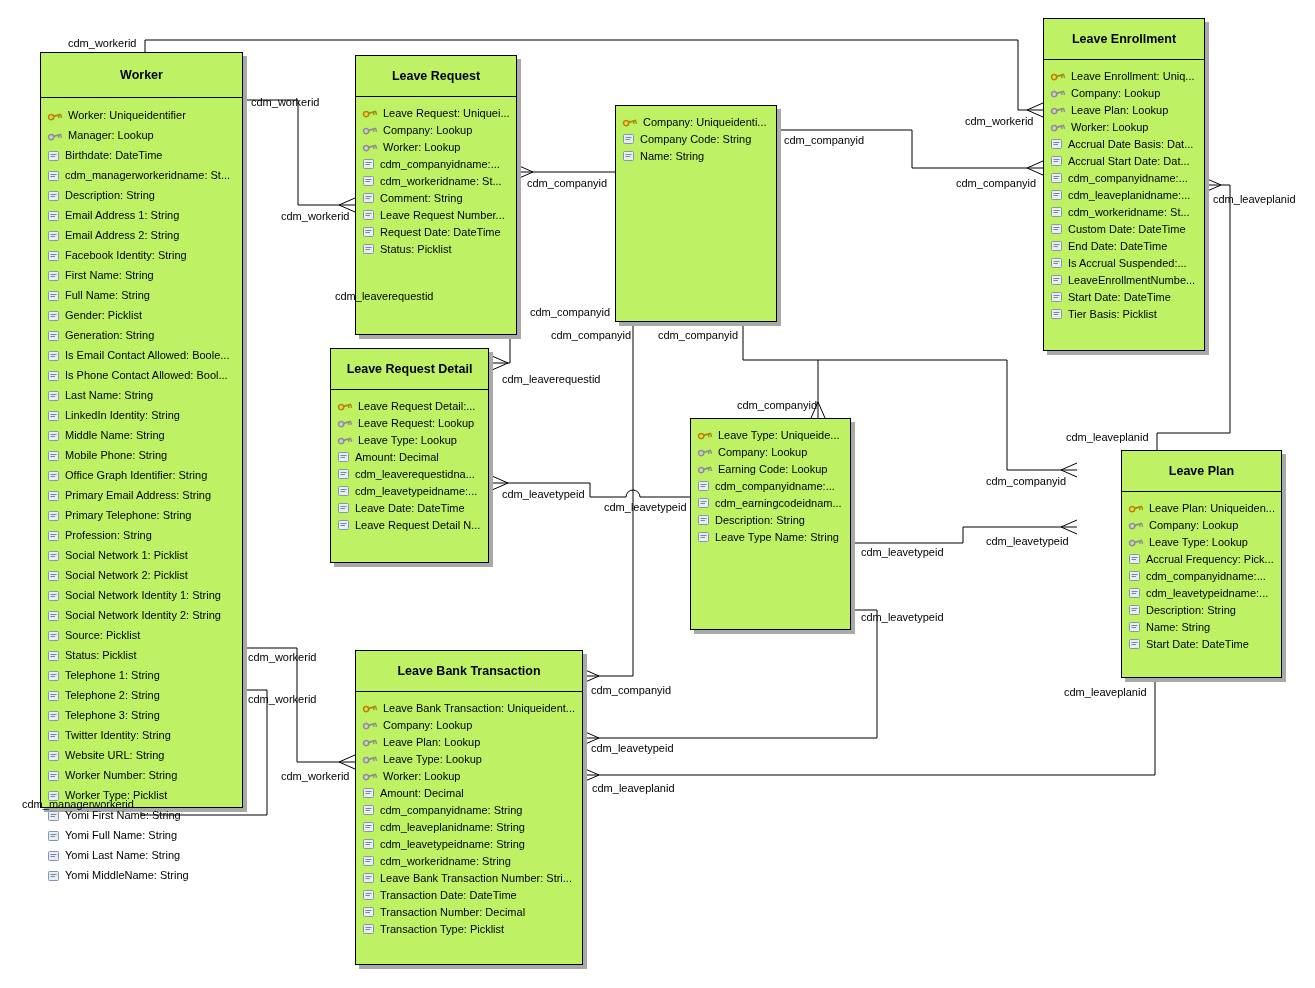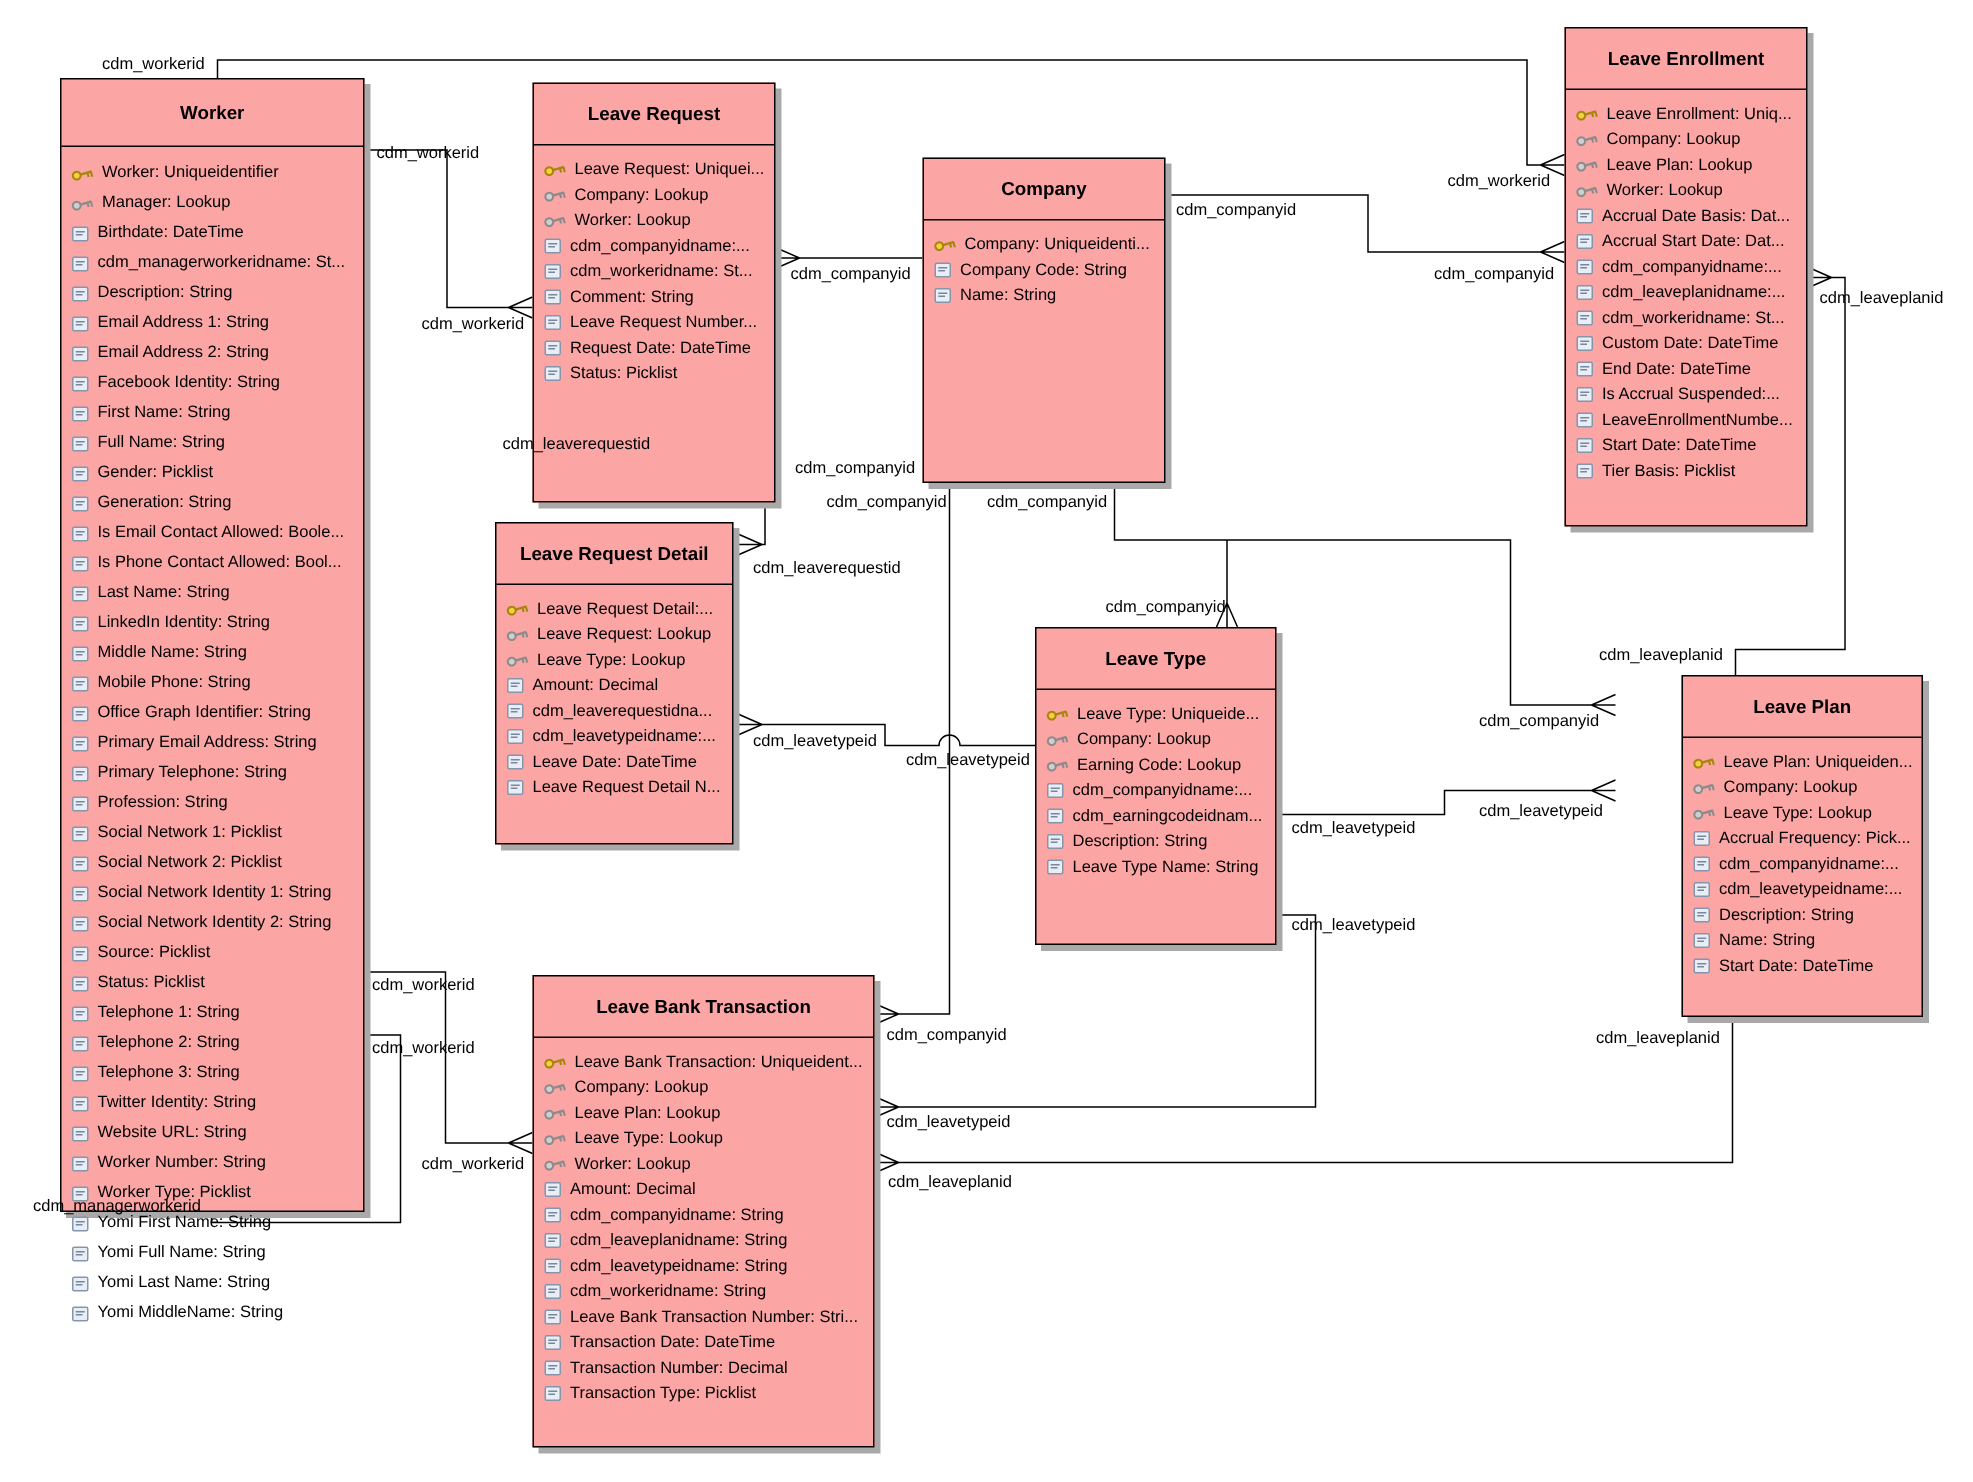--- a/index.html
+++ b/index.html
@@ -3,21 +3,21 @@
 <meta charset="utf-8">
 <style>
   html,body{margin:0;padding:0;background:#ffffff;}
   #canvas{
     position:relative;width:1315px;height:988px;background:#fff;
     font-family:"Liberation Sans","DejaVu Sans",sans-serif;color:#000;overflow:hidden;
   }
   #wires{position:absolute;left:0;top:0;z-index:1;}
   #wires path{stroke:#000;stroke-width:1;fill:none;}
   .entity{
-    position:absolute;z-index:2;background:#fca5a5;border:1px solid #000;
+    position:absolute;z-index:2;background:#bef264;border:1px solid #000;
     box-shadow:4px 4px 0 #a9a9a9;box-sizing:border-box;
   }
   .entity-header{
     height:40px;display:flex;align-items:center;justify-content:center;
     font-weight:bold;font-size:12.5px;border-bottom:1px solid #000;
     white-space:nowrap;overflow:hidden;
   }
   .entity.worker .entity-header{height:44px;}
   .fields{padding:7px 3px 0 6px;text-align:center;}
   .field-row{
@@ -458,21 +458,20 @@
             <rect x="1.5" y="2.5" width="10" height="9" rx="1" fill="#e9eef6" stroke="#8496ac"></rect>
             <line x1="3.5" y1="5.5" x2="9.5" y2="5.5" stroke="#77879c" stroke-width="1"></line>
             <line x1="3.5" y1="7.5" x2="8" y2="7.5" stroke="#77879c" stroke-width="1"></line>
           </svg>
           <span>Status: Picklist</span>
         </div>
       </div>
   </div>
 
   <div class="entity" style="left:615px;top:105px;width:162px;height:217px;">
-    <div class="entity-header">Company</div>
     <div class="fields">
         <div class="field-row">
           <svg width="16" height="13" viewBox="0 0 16 13">
             <g transform="rotate(-16 8 7)">
               <circle cx="4" cy="7" r="2.6" fill="#f3d03e" stroke="#a8860b" stroke-width="1.4"></circle>
               <line x1="6.6" y1="7" x2="14.2" y2="7" stroke="#a8860b" stroke-width="1.6"></line>
               <line x1="11.4" y1="7" x2="11.4" y2="10" stroke="#a8860b" stroke-width="1.4"></line>
               <line x1="13.8" y1="7" x2="13.8" y2="10.6" stroke="#a8860b" stroke-width="1.4"></line>
             </g>
           </svg>
@@ -708,21 +707,20 @@
             <rect x="1.5" y="2.5" width="10" height="9" rx="1" fill="#e9eef6" stroke="#8496ac"></rect>
             <line x1="3.5" y1="5.5" x2="9.5" y2="5.5" stroke="#77879c" stroke-width="1"></line>
             <line x1="3.5" y1="7.5" x2="8" y2="7.5" stroke="#77879c" stroke-width="1"></line>
           </svg>
           <span>Leave Request Detail N...</span>
         </div>
       </div>
   </div>
 
   <div class="entity" style="left:690px;top:418px;width:161px;height:212px;">
-    <div class="entity-header">Leave Type</div>
     <div class="fields">
         <div class="field-row">
           <svg width="16" height="13" viewBox="0 0 16 13">
             <g transform="rotate(-16 8 7)">
               <circle cx="4" cy="7" r="2.6" fill="#f3d03e" stroke="#a8860b" stroke-width="1.4"></circle>
               <line x1="6.6" y1="7" x2="14.2" y2="7" stroke="#a8860b" stroke-width="1.6"></line>
               <line x1="11.4" y1="7" x2="11.4" y2="10" stroke="#a8860b" stroke-width="1.4"></line>
               <line x1="13.8" y1="7" x2="13.8" y2="10.6" stroke="#a8860b" stroke-width="1.4"></line>
             </g>
           </svg>

